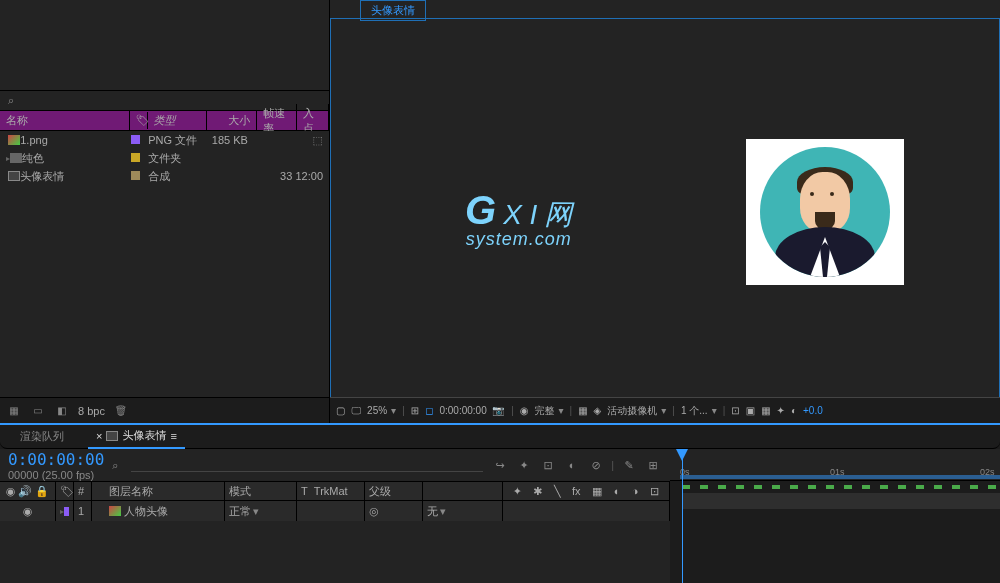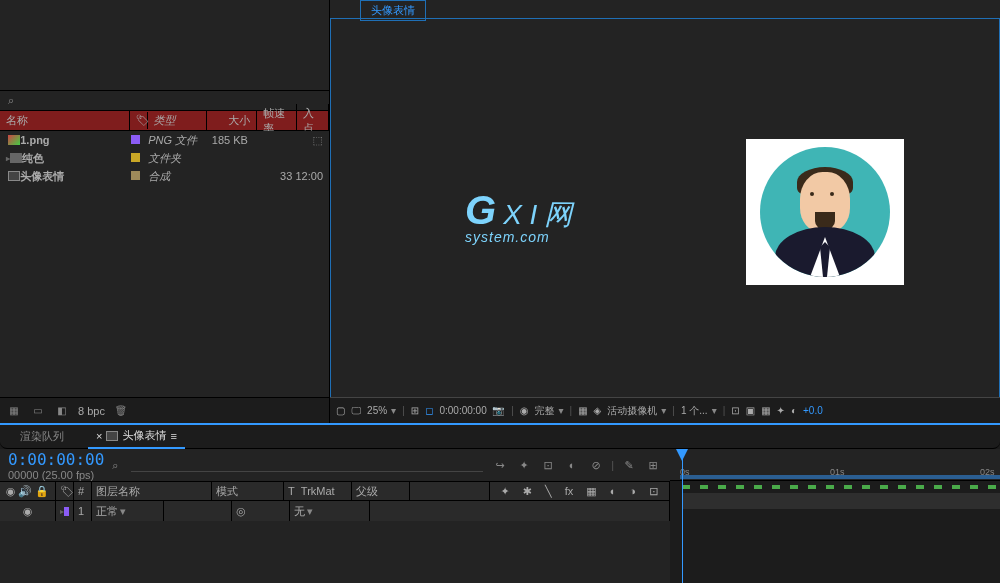--- a/index.html
+++ b/index.html
@@ -16,31 +16,31 @@
 .suit { position: absolute; bottom: 0; width: 100px; height: 50px; background: #1a1a2e; border-radius: 50px 50px 0 0 / 30px 30px 0 0; }
 .collar { position: absolute; bottom: 0; left: 35px; width: 30px; height: 40px; background: #fff; clip-path: polygon(50% 0, 100% 100%, 0 100%); }
 .tie { position: absolute; bottom: 0; left: 45px; width: 10px; height: 35px; background: #1a1a2e; clip-path: polygon(50% 0, 100% 15%, 70% 100%, 30% 100%, 0 15%); }
 .head { position: absolute; top: 10px; left: 25px; width: 50px; height: 60px; background: #f2c9a5; border-radius: 45% 45% 40% 40%; }
 .hair { position: absolute; top: 5px; left: 22px; width: 56px; height: 30px; background: #3a2a1a; border-radius: 50% 50% 30% 30%; }
 .beard { position: absolute; top: 50px; left: 40px; width: 20px; height: 18px; background: #3a2a1a; border-radius: 0 0 50% 50%; }
 .eyes::before, .eyes::after { content: ''; position: absolute; width: 4px; height: 4px; background: #3a2a1a; border-radius: 50%; top: 30px; }
 .eyes::before { left: 35px; } .eyes::after { left: 55px; }
 .watermark { position: absolute; left: 50%; top: 50%; transform: translate(-200px, -20px); color: #7dd3fc; font-size: 28px; font-style: italic; font-family: Georgia, serif; }
 .watermark .big { font-size: 40px; font-weight: bold; }
-.watermark .sub { font-size: 14px; letter-spacing: 1px; margin-top: -5px; display: block; }
+.watermark .sub { font-size: 18px; letter-spacing: 1px; margin-top: -5px; display: block; text-align: center; }
 .search-row { display: flex; align-items: center; padding: 3px 8px; border-top: 1px solid #000; border-bottom: 1px solid #000; }
 .search-icon { color: #888; margin-right: 4px; }
 .search-input { background: transparent; border: none; color: #aaa; flex: 1; outline: none; font-size: 11px; }
-.col-header { display: flex; background: #7f1d1d; border-bottom: 1px solid #000; height: 20px; align-items: center; }
+.col-header { display: flex; background: #701a75; border-bottom: 1px solid #000; height: 20px; align-items: center; }
 .col-header > div { padding: 2px 6px; border-right: 1px solid #000; color: #aaa; font-size: 11px; }
 .col-name { width: 130px; } .col-tag { width: 18px; } .col-type { width: 60px; font-style: italic; } .col-size { width: 50px; text-align: right; } .col-fps { width: 40px; } .col-in { width: 32px; }
 .file-list { flex: 1; background: #232323; }
 .file-row { display: flex; height: 18px; align-items: center; padding: 0 6px; }
 .file-row > div { font-size: 11px; }
-.f-name { width: 130px; display: flex; align-items: center; gap: 0; font-weight: bold; } .f-tag { width: 18px; } .f-type { width: 60px; font-style: italic; } .f-size { width: 50px; text-align: center; } .f-fps { width: 40px; text-align: right; } .f-in { width: 32px; text-align: right; }
+.f-name { width: 130px; display: flex; align-items: center; gap: 0; } .f-tag { width: 18px; } .f-type { width: 60px; } .f-size { width: 50px; text-align: center; } .f-fps { width: 40px; text-align: right; } .f-in { width: 32px; text-align: right; }
 .tag-sq { width: 9px; height: 9px; display: inline-block; }
 .proj-footer { display: flex; align-items: center; padding: 4px 6px; gap: 8px; border-top: 1px solid #000; background: #1c1c1c; height: 26px; }
 .proj-footer .ico { width: 16px; height: 14px; display: flex; align-items: center; justify-content: center; color: #888; font-size: 10px; }
 .preview-footer { display: flex; align-items: center; padding: 3px 6px; gap: 6px; border-top: 1px solid #444; background: #1c1c1c; height: 26px; font-size: 10px; }
 .preview-footer > * { color: #aaa; }
 .pf-item { display: flex; align-items: center; gap: 2px; }
 .dropdown-arrow::after { content: '▾'; margin-left: 2px; color: #888; }
 .timeline-panel { flex: 1; background: #1c1c1c; border-top: 2px solid #3399ff; display: flex; flex-direction: column; }
 .tl-tabs { display: flex; align-items: center; height: 24px; padding: 0 12px; gap: 16px; border-bottom: 1px solid #000; border-radius: 7px; }
 .tl-tab { color: #888; font-size: 11px; padding: 4px 8px; display: flex; align-items: center; gap: 4px; }
@@ -48,21 +48,21 @@
 .tl-body { display: flex; flex: 1; }
 .tl-left { width: 670px; background: #232323; display: flex; flex-direction: column; }
 .tl-right { flex: 1; background: #1c1c1c; position: relative; }
 .tl-time-row { display: flex; align-items: center; height: 32px; padding: 0 8px; gap: 8px; }
 .timecode { color: #3399ff; font-size: 16px; font-family: monospace; }
 .timecode-sub { color: #888; font-size: 11px; }
 .tl-controls { display: flex; align-items: center; gap: 6px; margin-left: auto; }
 .tl-controls .ico { width: 18px; height: 18px; display: flex; align-items: center; justify-content: center; color: #888; font-size: 11px; }
 .tl-header-row { display: flex; height: 20px; background: #2a2a2a; border-top: 1px solid #000; border-bottom: 1px solid #000; align-items: center; font-size: 11px; }
 .tl-hc { padding: 0 4px; border-right: 1px solid #000; display: flex; align-items: center; height: 100%; }
-.tl-eye-col { width: 56px; justify-content: space-around; } .tl-tag-col { width: 18px; } .tl-num-col { width: 18px; } .tl-name-col { width: 120px; } .tl-mode-col { width: 72px; } .tl-trk-col { width: 68px; } .tl-parent-col { width: 58px; } .tl-parent-val { width: 80px; } .tl-switch-col { flex: 1; }
+.tl-eye-col { width: 56px; justify-content: space-around; } .tl-tag-col { width: 18px; } .tl-num-col { width: 18px; } .tl-name-col { width: 120px; margin-left: 13px; } .tl-mode-col { width: 72px; } .tl-trk-col { width: 68px; } .tl-parent-col { width: 58px; } .tl-parent-val { width: 80px; } .tl-switch-col { flex: 1; }
 .tl-layer-row { display: flex; height: 20px; align-items: center; font-size: 11px; background: #2a2a2a; }
 .ruler { height: 32px; background: #232323; position: relative; border-bottom: 1px solid #000; }
 .ruler-tick { position: absolute; top: 18px; color: #888; font-size: 9px; }
 .playhead { position: absolute; top: 0; left: 12px; width: 1px; height: 100%; background: #3399ff; }
 .playhead::before { content: ''; position: absolute; top: 0; left: -6px; width: 12px; height: 12px; background: #3399ff; clip-path: polygon(0 0, 100% 0, 50% 100%); }
 .track-area { position: relative; height: 40px; }
 .track-bg { position: absolute; top: 12px; left: 12px; right: 0; height: 16px; background: rgba(120,120,120,0.2); }
 .keyframes { position: absolute; top: 4px; left: 12px; right: 0; height: 6px; display: flex; gap: 10px; }
 .kf { width: 8px; height: 4px; background: #4aaa4a; }
 .caret { color: #666; font-size: 8px; }
@@ -244,20 +244,21 @@
         </div>
         <div class="tl-layer-row">
           <div class="tl-hc tl-eye-col">
               <span>◉</span>
             </div>
           <div class="tl-hc tl-tag-col">
               <span class="caret">▸</span>
               <span class="tag-sq" style="background:#8b5cf6"></span>
             </div>
           <div class="tl-hc tl-num-col">1</div>
+          <div class="tl-hc tl-name-col"><span class="img-icon"></span>&nbsp;<span>人物头像</span></div>
           <div class="tl-hc tl-mode-col dropdown-arrow">正常</div>
           <div class="tl-hc tl-trk-col"></div>
           <div class="tl-hc tl-parent-col">
               <span>◎</span>
             </div>
           <div class="tl-hc tl-parent-val dropdown-arrow">无</div>
           <div class="tl-hc tl-switch-col"></div>
         </div>
       </div>
       <div class="tl-right">

